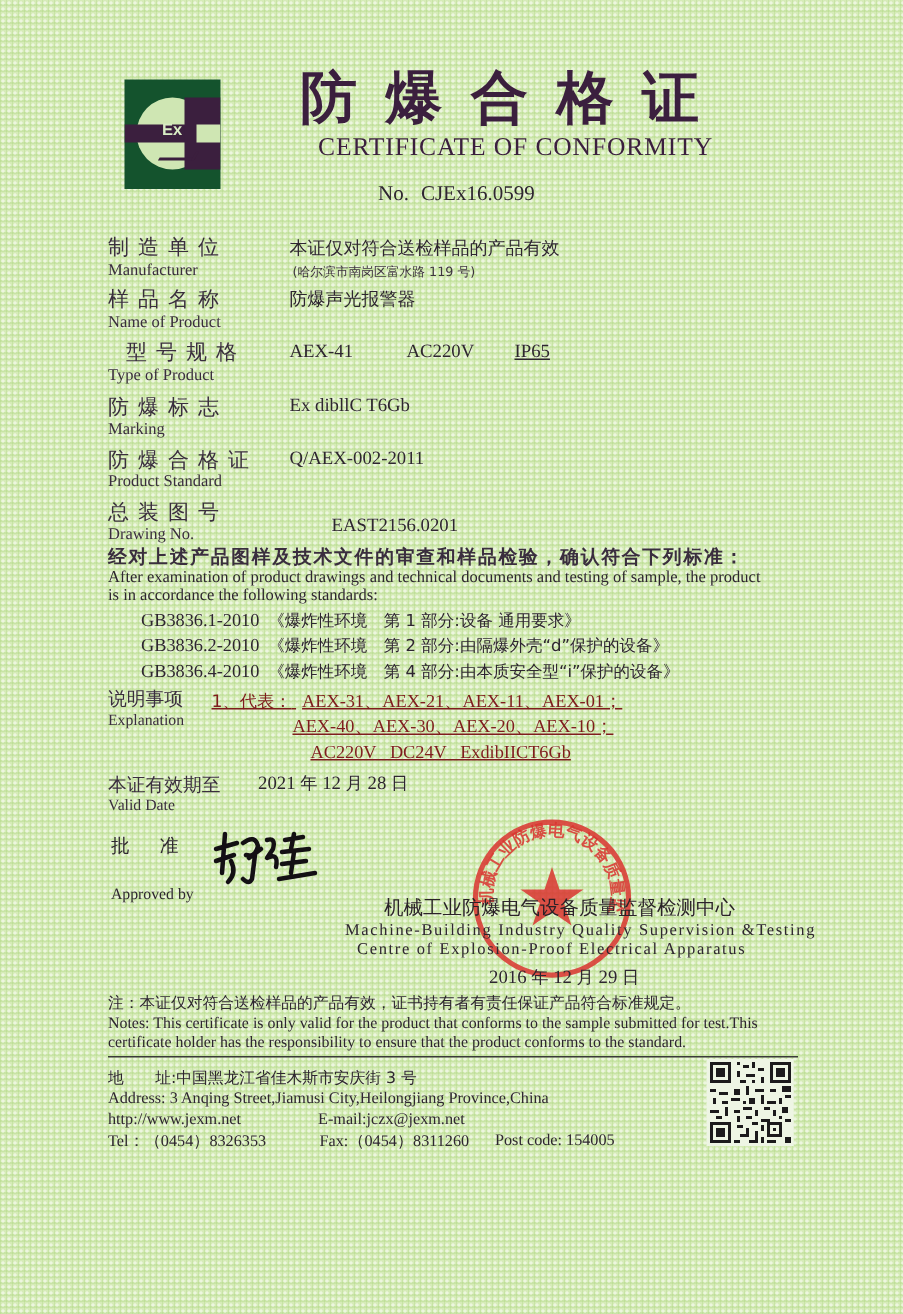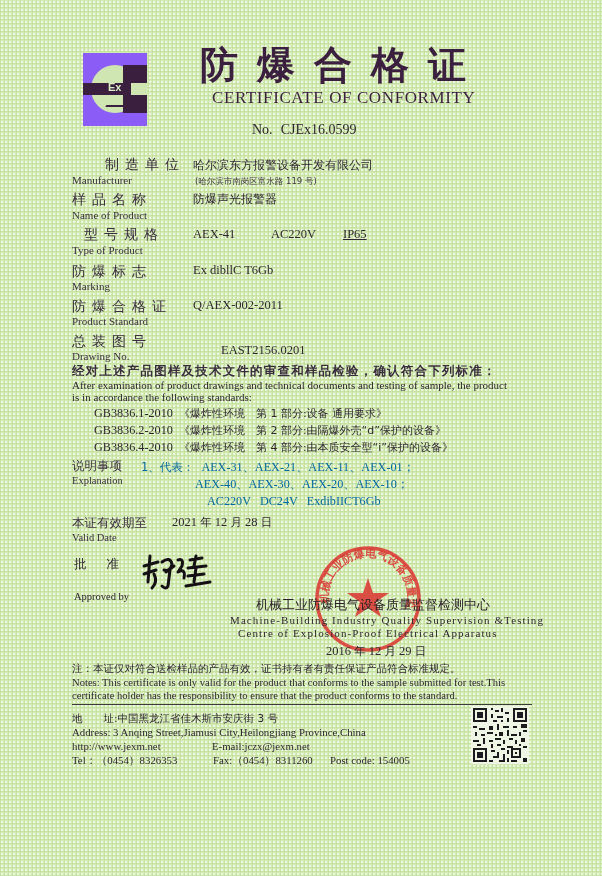--- a/index.html
+++ b/index.html
@@ -9,21 +9,21 @@
     background-image:
       radial-gradient(circle at 2px 2px, rgba(255,255,255,0.55) 0.9px, transparent 1.3px),
       linear-gradient(90deg, rgba(175,215,130,0.35) 1px, transparent 1px),
       linear-gradient(0deg, rgba(175,215,130,0.35) 1px, transparent 1px);
     background-size:4px 4px, 4px 4px, 4px 4px;
     font-family:"Liberation Serif", serif;
     color:#2e2630;
   }
   .abs { position:absolute; }
   
-  .logo { left:83px; top:53px; width:64px; height:73px; background:#8b5cf6; overflow:hidden; }
+  .logo { left:83px; top:53px; width:64px; height:73px; background:#14532d; overflow:hidden; }
   .logo .disc { position:absolute; left:8px; top:12px; width:48px; height:48px; border-radius:50%; background:#cfe6b3; }
   .logo .barL { position:absolute; left:0; top:30px; width:48px; height:12px; background:#3b1f3e; }
   .logo .barR { position:absolute; left:40px; top:12px; width:24px; height:48px; background:#3b1f3e; }
   .logo .barR2 { position:absolute; left:48px; top:30px; width:16px; height:12px; background:#cfe6b3; }
   .logo .ex { position:absolute; left:25px; top:28px; font-family:"Liberation Sans", sans-serif; font-weight:bold; font-size:11px; color:#d8ecc4; }
   .logo .hook { position:absolute; left:24px; top:48px; width:22px; height:4px; border-bottom:2px solid #3b1f3e; border-right:2px solid #3b1f3e; transform:skewX(-30deg); }
   .title-cn { left:200px; top:40px; font-family:"DejaVu Sans", sans-serif; font-size:38px; letter-spacing:19px; color:#3b1f3e; font-weight:bold; }
   .title-en { left:212px; top:88px; font-size:17px; letter-spacing:0.6px; color:#3b1f3e; }
   .cert-no { left:252px; top:122px; font-size:14px; color:#2e2630; }
   .cert-no .v { margin-left:8px; }
@@ -35,21 +35,21 @@
   .val-cn { font-family:"DejaVu Sans", sans-serif; font-size:12px; color:#2e2630; }
   .sub-cn { font-family:"DejaVu Sans", sans-serif; font-size:8.5px; color:#3e3340; }
 
   .stmt-cn { left:72px; top:363px; font-family:"DejaVu Sans", sans-serif; font-size:12.5px; font-weight:bold; letter-spacing:1.2px; color:#3a2e3e; }
   .stmt-en { left:72px; top:379px; width:440px; font-size:11px; line-height:12px; color:#2e2630; }
   .std { left:94px; font-size:12.2px; color:#2e2630; white-space:nowrap; }
   .std .c { font-family:"DejaVu Sans", sans-serif; font-size:11px; margin-left:6px; }
 
   .expl-cn { left:72px; top:458px; font-family:"DejaVu Sans", sans-serif; font-size:12.5px; color:#3a2e3e; }
   .expl-en { left:72px; top:475px; font-size:10.5px; color:#3a2e3e; }
-  .expl-line { font-size:12.2px; color:#0369a1; white-space:nowrap; }
+  .expl-line { font-size:12.2px; color:#7f1d1d; white-space:nowrap;text-decoration:underline; }
   .expl-line .cn { font-family:"DejaVu Sans", sans-serif; font-size:11.5px; }
 
   .valid-cn { left:72px; top:515px; font-family:"DejaVu Sans", sans-serif; font-size:12.5px; color:#3a2e3e; }
   .valid-en { left:72px; top:532px; font-size:10.5px; color:#3a2e3e; }
   .valid-v { left:172px; top:515px; font-size:12.5px; color:#2e2630; }
   .valid-v .cn { font-family:"DejaVu Sans", sans-serif; font-size:11.5px; }
 
   .appr-cn { left:74px; top:556px; font-family:"DejaVu Sans", sans-serif; font-size:12.5px; letter-spacing:20px; color:#2e2630; }
   .appr-en { left:74px; top:591px; font-size:10.5px; color:#2e2630; }
   .signature { left:140px; top:552px; }
@@ -86,23 +86,23 @@
   <div class="barR2"></div>
   <span class="ex">Ex</span>
   <div class="hook"></div>
 </div>
 <div class="abs title-cn">防爆合格证</div>
 <div class="abs title-en">CERTIFICATE OF CONFORMITY</div>
 <div class="abs cert-no">
   <span>No.</span><span class="v">CJEx16.0599</span>
 </div>
 
-<div class="abs lbl-cn" style="left:72px;top:156px;margin-left:33px;">制造单位</div>
+<div class="abs lbl-cn" style="left:72px;top:156px;">制造单位</div>
 <div class="abs lbl-en" style="left:72px;top:174px;">Manufacturer</div>
-<div class="abs val-cn" style="left:193px;top:157px;">哈尔滨东方报警设备开发有限公司</div>
+<div class="abs val-cn" style="left:193px;top:157px;">本证仅对符合送检样品的产品有效</div>
 <div class="abs sub-cn" style="left:195px;top:176px;">(哈尔滨市南岗区富水路 119 号)</div>
 
 <div class="abs lbl-cn" style="left:72px;top:191px;">样品名称</div>
 <div class="abs lbl-en" style="left:72px;top:209px;">Name of Product</div>
 <div class="abs val-cn" style="left:193px;top:191px;">防爆声光报警器</div>
 
 <div class="abs lbl-cn" style="left:72px;top:226px;padding-left:12px;">型号规格</div>
 <div class="abs lbl-en" style="left:72px;top:244px;">Type of Product</div>
 <div class="abs val" style="left:193px;top:227px;">AEX-41</div>
 <div class="abs val" style="left:271px;top:227px;">AC220V</div>

